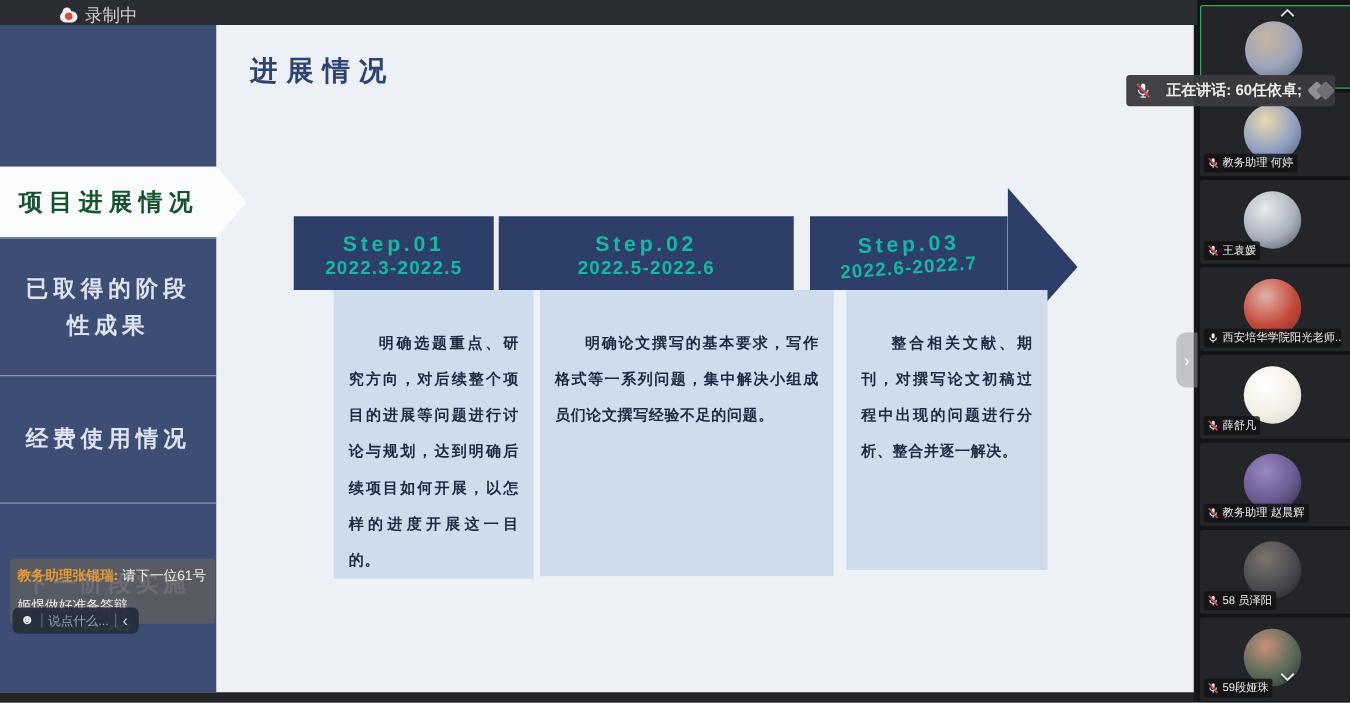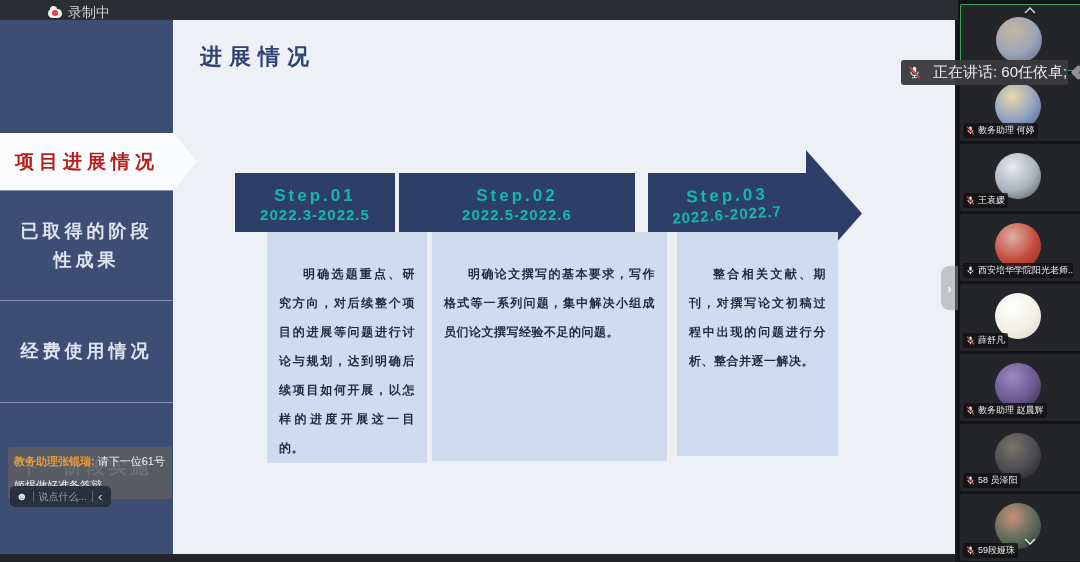--- a/index.html
+++ b/index.html
@@ -25,21 +25,21 @@
   .sb-item { position:absolute; left:0; width:173px; display:flex; align-items:center; justify-content:center;
              color:#dde4f0; font-weight:bold; font-size:18px; letter-spacing:4px; text-align:center; line-height:1.6; }
   .sb-item .txt { width:152px; }
   .sb-sep { border-top:1px solid rgba(195,205,225,.55); }
   .sb-item1 { top:170px; height:110px; }
   .sb-item2 { top:280px; height:102px; }
   .sb-item3 { top:382px; height:152px; align-items:flex-start; padding-top:50px; }
   .banner { position:absolute; left:0; top:113px; width:197px; height:57px; background:#fbfcfd;
             clip-path:polygon(0 0,88% 0,100% 50%,88% 100%,0 100%);
             display:flex; align-items:center; padding-left:15px;
-            color:#b91c1c; font-size:19px; font-weight:bold; letter-spacing:5px; }
+            color:#14532d; font-size:19px; font-weight:bold; letter-spacing:5px; }
 
   .slide-title { position:absolute; left:200px; top:22px; color:#2e4373; font-size:22px; font-weight:bold; letter-spacing:7px; }
 
   .step-head { position:absolute; top:153px; height:59px; background:var(--step-navy,#2d3f69);
                color:#14b8a6; text-align:center; padding-top:13px; }
   .step-head .nm { font-size:17px; font-weight:bold; letter-spacing:3px; }
   .step-head .dt { font-size:15px; font-weight:bold; letter-spacing:1px; }
   .h1 { left:235px; width:160px; }
   .h2 { left:399px; width:236px;text-align:center; }
   .h3 { left:648px; width:158px; }
@@ -66,21 +66,21 @@
   .chat-input .vdiv { width:1px; height:11px; background:#5a6472; }
   .emoji { font-size:11px; color:#e8e8e8; line-height:1; }
   .placeholder { font-size:10px; color:#9aa4b0; white-space:nowrap; }
   .collapse { font-size:13px; color:#d0d5db; line-height:1; }
 
   
   .toast { position:absolute; left:901px; top:60px; width:167px; height:25px; z-index:30;
            background:rgba(58,58,62,.96); border-radius:3px;
            display:flex; align-items:center; padding:0 7px; gap:6px; }
   .toast .vdiv { width:1px; height:13px; background:#6a6a6e; }
-  .toast .txt { font-size:15px; color:#ececec; white-space:nowrap; }
+  .toast .txt { font-size:12px; color:#ececec; white-space:nowrap;font-weight:bold; }
   .diamonds { margin-left:auto; display:flex; }
   .diamond { width:11px; height:11px; transform:rotate(45deg); border-radius:2px; }
   .d1 { background:#909095; }
   .d2 { background:#6e6e73; margin-left:-4px; }
 
   
   .panel { position:absolute; left:958px; top:0; width:122px; height:562px; background:#121417; z-index:10; }
   .tile { position:absolute; left:2px; width:139px; height:67px; background:#232528; border-radius:2px; overflow:hidden; }
   .tile.active { border:1px solid var(--active-green,#3aa45e); }
   .avatar { position:absolute; left:35px; top:9px; width:46px; height:46px; border-radius:50%; background:#555; }

